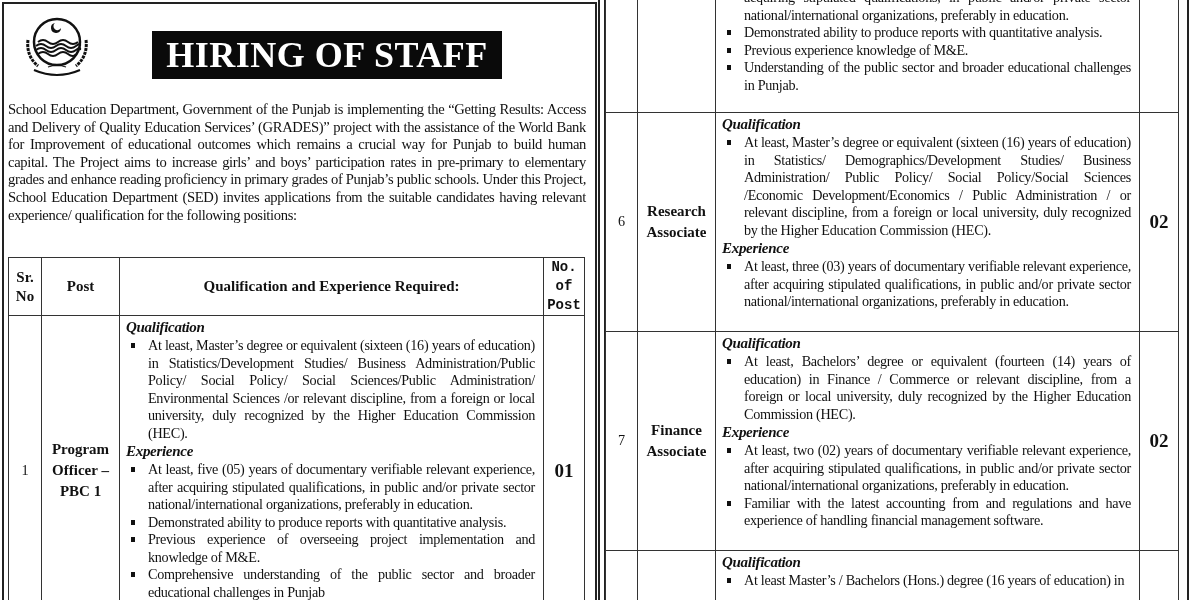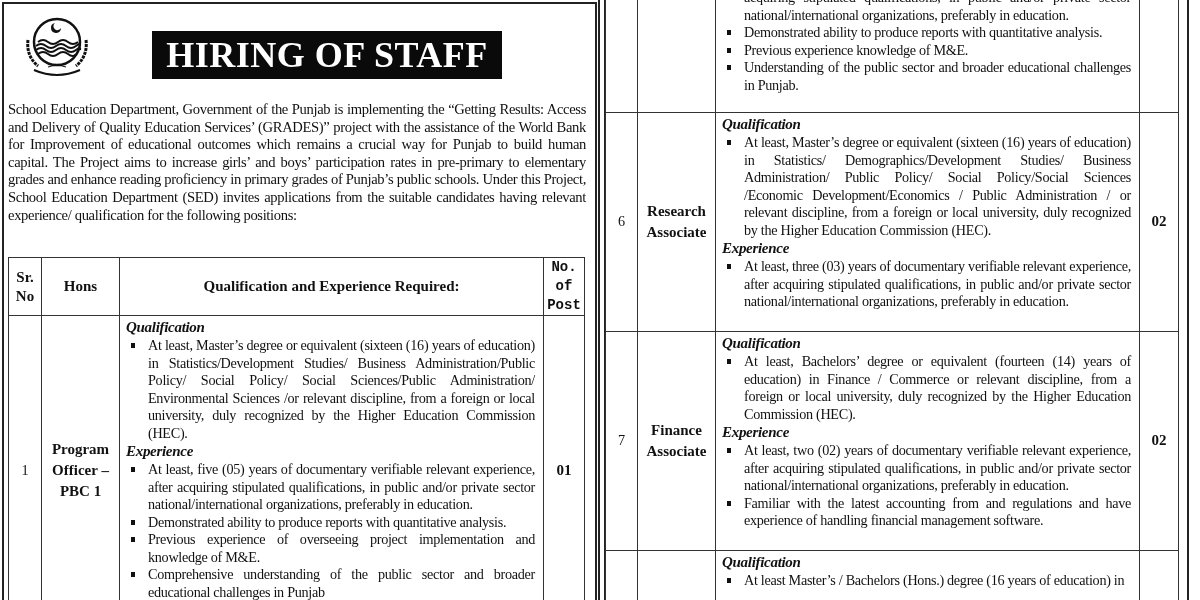--- a/index.html
+++ b/index.html
@@ -17,21 +17,21 @@
   .title-box span { color:#fff; font-family:"Liberation Serif", serif; font-weight:bold; font-size:36px; letter-spacing:0.5px; }
 
   .intro { position:absolute; left:8px; top:101px; width:578px; font-size:14.6px; line-height:17.6px;
            text-align:justify; letter-spacing:-0.35px; }
 
   table.jobs { position:absolute; border-collapse:collapse; font-size:14.2px; line-height:17.5px; }
   table.jobs td, table.jobs th { border:1px solid #333; vertical-align:middle; padding:0; }
   table.jobs th { font-weight:bold; text-align:center; font-size:15px; line-height:19px; }
   .c-sr { text-align:center; }
   .c-post { text-align:center; font-weight:bold; font-size:15px; line-height:21px; }
-  .c-no { text-align:center; font-weight:bold; font-size:15px; }
+  .c-no { text-align:center; font-weight:bold; font-size:19px; }
   .req { padding:2px 8px 2px 6px !important; vertical-align:top !important; text-align:justify; letter-spacing:-0.3px; }
   .sec { font-weight:bold; font-size:15px; line-height:19px;font-style:italic; }
   ul.b { list-style:none; margin:0; padding:0 0 0 22px; }
   ul.b li { position:relative; }
   ul.b li:before { content:""; position:absolute; left:-17px; top:6px; width:4px; height:5px; background:#111; }
 </style>
 </head>
 <body>
 
 <div class="panel" id="left">
@@ -53,21 +53,21 @@
   <div class="title-box">
     <span>HIRING OF STAFF</span>
   </div>
 
   <p class="intro" style="margin:0;">School Education Department, Government of the Punjab is implementing the “Getting Results: Access and Delivery of Quality Education Services’ (GRADES)” project with the assistance of the World Bank for Improvement of educational outcomes which remains a crucial way for Punjab to build human capital. The Project aims to increase girls’ and boys’ participation rates in pre-primary to elementary grades and enhance reading proficiency in primary grades of Punjab’s public schools. Under this Project, School Education Department (SED) invites applications from the suitable candidates having relevant experience/ qualification for the following positions:</p>
 
   <table class="jobs" style="left:8px; top:257px; width:577px;">
     <tbody>
         <tr style="height:42px;">
       <th style="width:32px;">Sr. No</th>
-      <th style="width:77px;">Hons</th>
+      <th style="width:77px;">Post</th>
       <th>Qualification and Experience Required:</th>
       <th style="width:40px; font-size:14px;font-family:Liberation Mono, monospace;">No. of Post</th>
     </tr>
     <tr style="height:310px;">
       <td class="c-sr">1</td>
       <td class="c-post">Program Officer – PBC 1</td>
       <td class="req">
         <div class="sec">Qualification</div>
         <ul class="b">
           <li>At least, Master’s degree or equivalent (sixteen (16) years of education) in Statistics/Development Studies/ Business Administration/Public Policy/ Social Policy/ Social Sciences/Public Administration/ Environmental Sciences /or relevant discipline, from a foreign or local university, duly recognized by the Higher Education Commission (HEC).</li>

